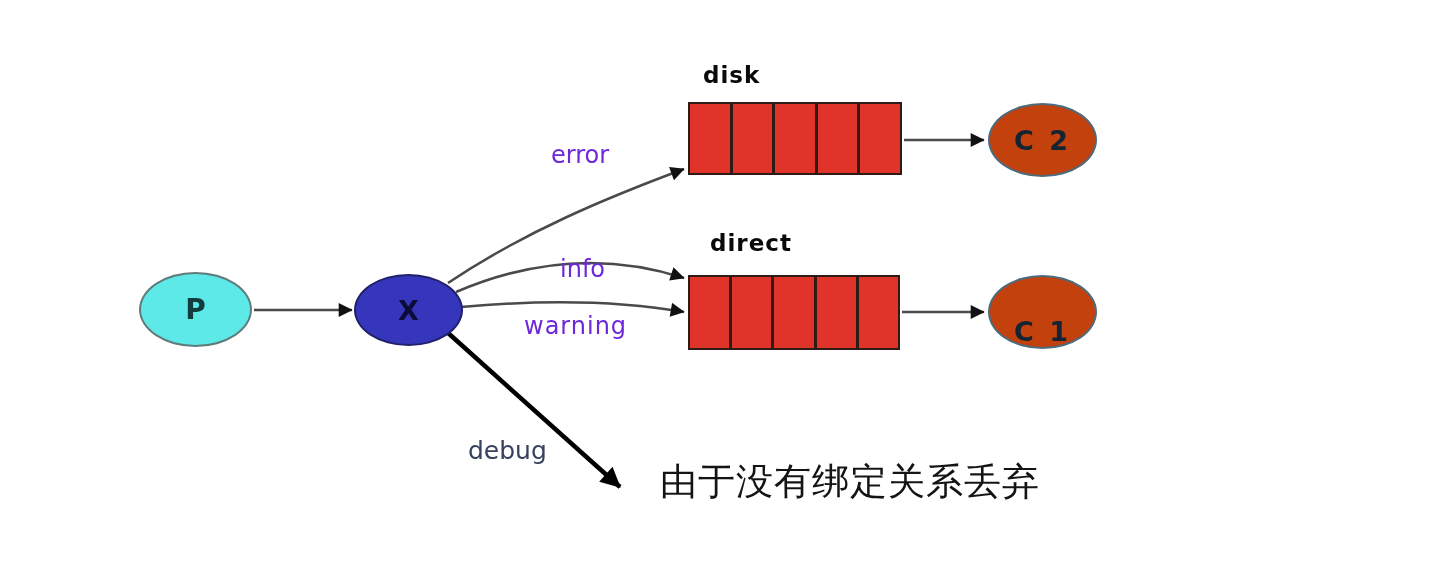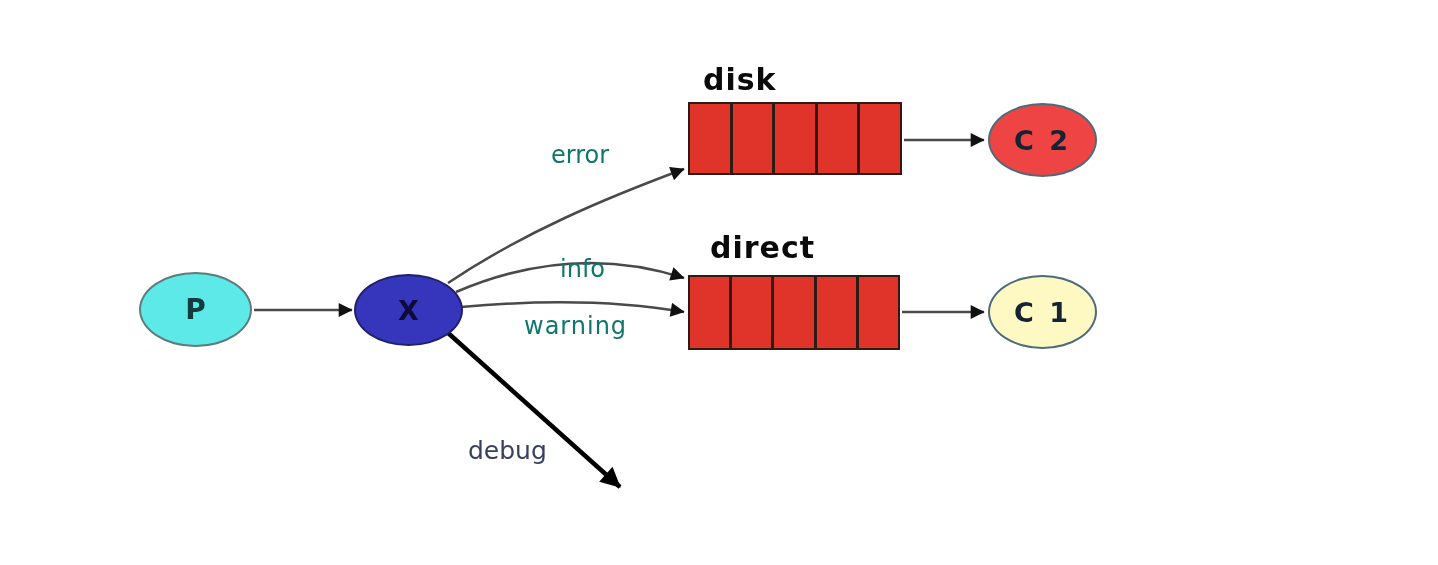--- a/index.html
+++ b/index.html
@@ -51,30 +51,30 @@
     box-sizing: border-box;
   }
   .queue-disk    { left: 688px; top: 102px; width: 214px; height: 73px; }
   .queue-console { left: 688px; top: 275px; width: 212px; height: 75px; }
   .queue .seg { flex: 1; border-right: 3px solid #2f1b15; }
   .queue .seg:last-child { border-right: none; }
 
   .queue-title {
     position: absolute;
     font-weight: bold;
-    font-size: 30px;
+    font-size: 23px;
     color: #0a0a0a;
     letter-spacing: 1px;
   }
   .queue-title-disk    { left: 703px; top: 62px; }
   .queue-title-console { left: 710px; top: 230px; }
 
   .edge-label {
     position: absolute;
-    color: #0f766e;
+    color: #6d28d9;
     font-size: 24px;
   }
   .label-type    { left: 324px; top: 213px; color: #2b2b2b; }
   .label-error   { left: 551px; top: 141px; }
   .label-info    { left: 560px; top: 232px; margin-top: 23px; }
   .label-warning { left: 524px; top: 312px; letter-spacing: 1px; text-align: right; }
   .label-debug   { left: 468px; top: 436px; font-size: 25px; color: #37405c; }
 
   .annotation {
     position: absolute;
@@ -116,25 +116,25 @@
   </svg>
 
   <div class="node node-producer" style="background-color: rgb(94, 233, 233);">
     <span>P</span>
   </div>
 
   <div class="node node-exchange" style="background-color: rgb(54, 54, 189);">
     <span>X</span>
   </div>
 
-  <div class="node node-consumer node-consumer2" style="background-color: #ef4444;">
+  <div class="node node-consumer node-consumer2" style="background-color: #c2410c;">
     <span>C 2</span>
   </div>
 
-  <div class="node node-consumer node-consumer1" style="background-color: #fef9c3;">
+  <div class="node node-consumer node-consumer1" style="background-color: #c2410c; align-items: flex-end;">
     <span>C 1</span>
   </div>
 
   <div class="queue queue-disk" style="background-color: rgb(224, 52, 43);">
       <div class="seg"></div>
       <div class="seg"></div>
       <div class="seg"></div>
       <div class="seg"></div>
       <div class="seg"></div>
     </div>
@@ -153,14 +153,15 @@
 
 
   <div class="edge-label label-error">error</div>
 
   <div class="edge-label label-info">info</div>
 
   <div class="edge-label label-warning">warning</div>
 
   <div class="edge-label label-debug">debug</div>
 
+  <div class="annotation">由于没有绑定关系丢弃</div>
 
 </div>
 
 </body></html>

